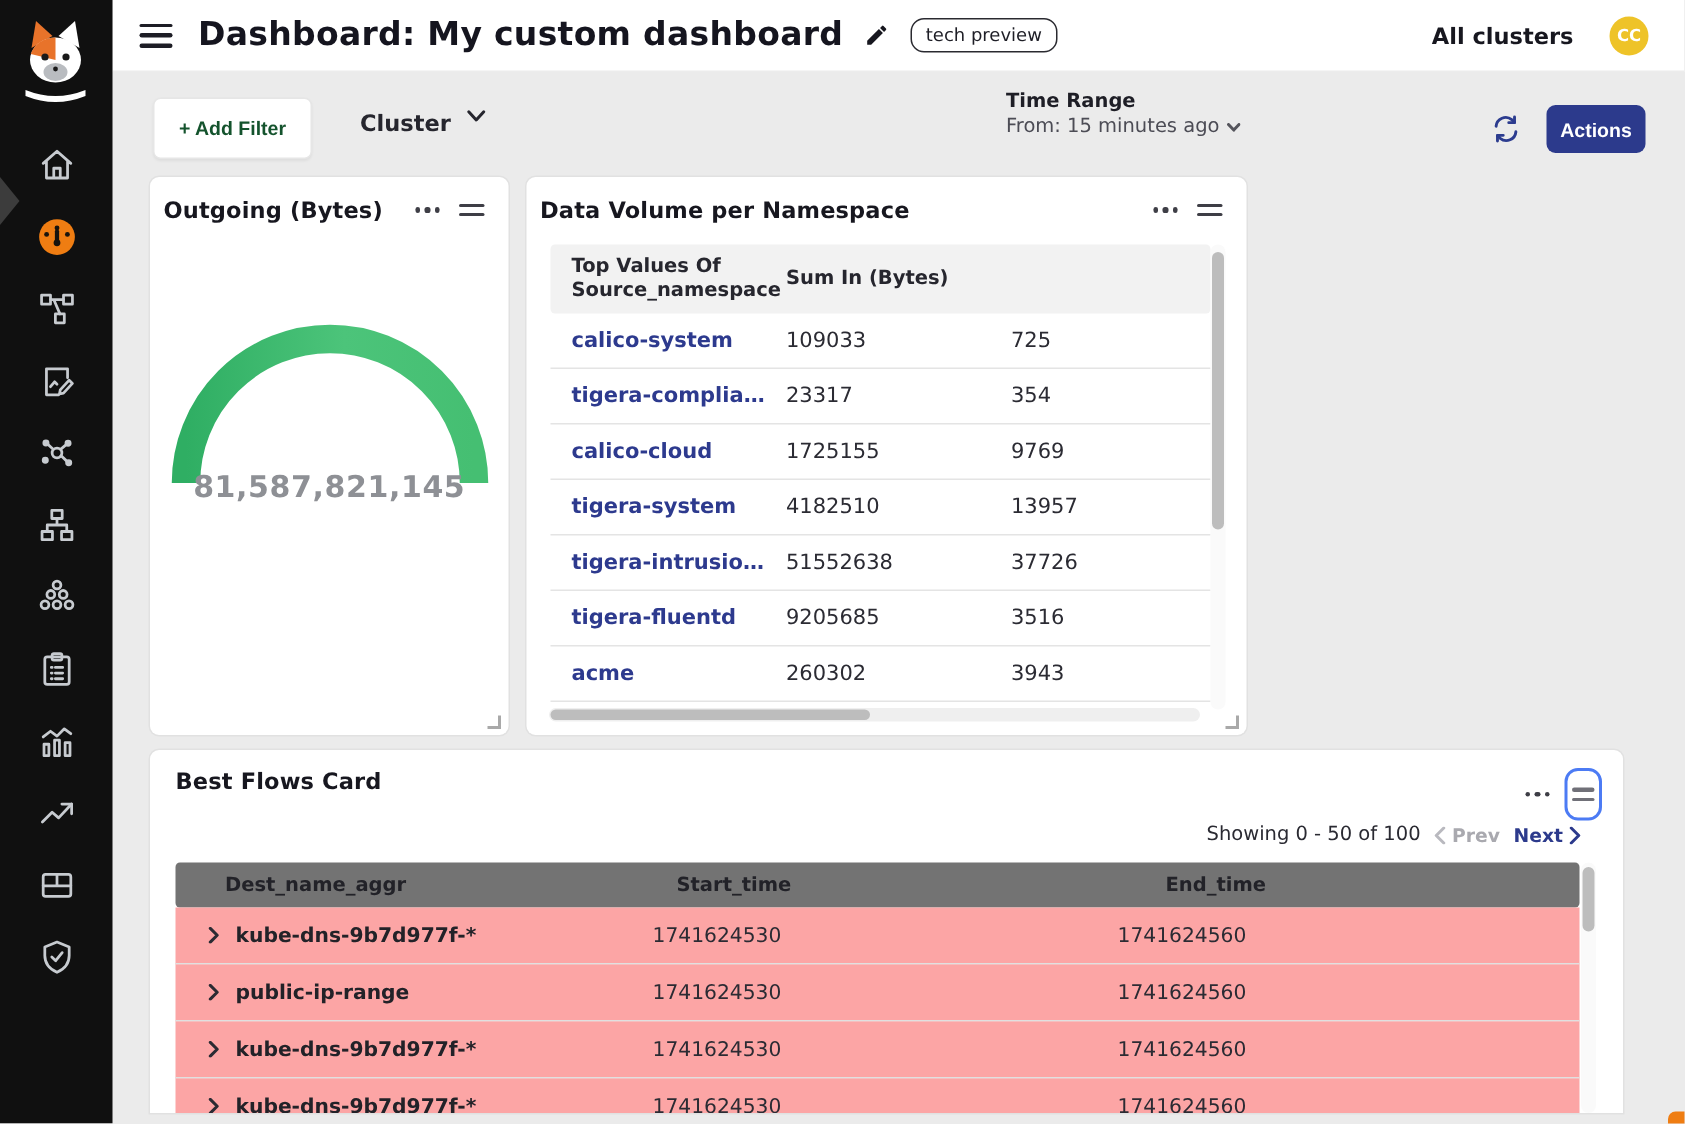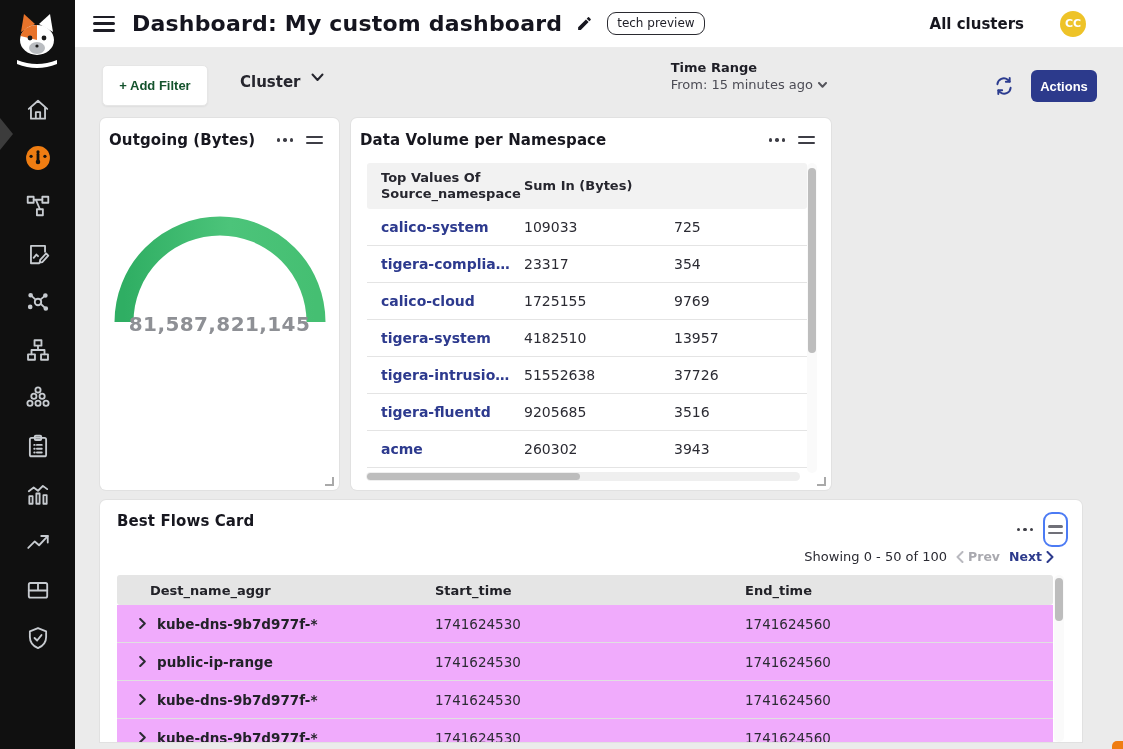--- a/index.html
+++ b/index.html
@@ -19,21 +19,21 @@
 
   
   .topbar { position:absolute; left:75px; top:0; width:1048px; height:48px; background:#ffffff;
     display:flex; align-items:center; border-bottom:1px solid #ececec; z-index:10; }
   .hamburger { margin-left:18px; width:22px; height:16px; display:flex; flex-direction:column; justify-content:space-between; cursor:pointer; }
   .hamburger span { display:block; height:2.6px; background:#1d1d25; border-radius:2px; }
   .page-title { margin-left:17px; font-size:22px; font-weight:800; letter-spacing:.2px; color:#15151f;text-align:right; }
   .edit-pencil { margin-left:14px; width:17px; height:17px; cursor:pointer; }
   .badge { margin-left:14px; border:1.4px solid #2a2a30; border-radius:9px; padding:3px 9px 4px;
     font-size:12px; color:#1e1e26; white-space:nowrap; }
-  .topbar-right { margin-left:auto; display:flex; align-items:center; gap:36px; padding-right:37px; }
+  .topbar-right { margin-left:auto; display:flex; align-items:center; gap:24px; padding-right:24px; }
   .all-clusters { font-size:15px; font-weight:600; color:#17171f; cursor:pointer; }
   .avatar { width:26px; height:26px; border-radius:50%; background:#eec328; color:#fff;
     font-size:11px; font-weight:700; display:flex; align-items:center; justify-content:center; }
 
   
   .filterbar { position:absolute; left:75px; top:48px; width:1048px; height:70px; }
   .btn-add-filter { position:absolute; left:27px; top:17px; width:106px; height:41px; background:#fff;
     border:1px solid #e6e6e6; border-radius:5px; box-shadow:0 1px 2px rgba(0,0,0,.06);
     font-size:13px; font-weight:600; color:#14532d; display:flex; align-items:center; justify-content:center; cursor:pointer; }
   .cluster-dd { position:absolute; left:165px; top:25px; display:flex; align-items:flex-start; gap:10px;
@@ -80,24 +80,24 @@
     border-right:2px solid #a9a9a9; border-bottom:2px solid #a9a9a9; cursor:nwse-resize; }
 
   .card-bestflows { left:100px; top:500px; width:982px; height:242px; overflow:hidden; border-radius:6px 6px 0 0; }
   .bf-head { display:flex; align-items:flex-start; padding:12px 14px 0 17px; }
   .bf-pagination { position:absolute; right:28px; top:49px; display:flex; align-items:center; gap:9px; font-size:13px; }
   .bf-showing { color:#2a2a32; }
   .pg-prev { display:flex; align-items:center; gap:4px; color:#a9a9af; font-weight:700; font-size:12.5px; cursor:default; }
   .pg-next { display:flex; align-items:center; gap:4px; color:#2c3a8c; font-weight:700; font-size:12.5px; cursor:pointer; }
   .bf-table { position:absolute; left:17px; top:75px; width:936px; }
   .bf-row { display:grid; grid-template-columns:318px 310px 1fr; align-items:center; }
-  .bf-header { background:#e5e5e5; height:30px; border-radius:3px; }
+  .bf-header { background:#737373; height:30px; border-radius:3px;gap:16px; }
   .bf-header .bf-cell { font-size:13px; font-weight:700; color:#222228; }
   .bf-header .bf-cell:first-child { padding-left:33px; }
-  .bf-body .bf-row { height:38px; border-bottom:1px solid #e0e0e0; background:#f0abfc; }
+  .bf-body .bf-row { height:38px; border-bottom:1px solid #e0e0e0; background:#fca5a5; }
   .bf-cell { font-size:13.5px; color:#2b2b33; }
   .bf-name { display:flex; align-items:center; gap:9px; padding-left:20px; font-weight:600; color:#222228; }
   .row-chevron { width:11px; height:11px; flex:0 0 auto; cursor:pointer; }
   .bf-vscroll { right:18px; top:75px; width:10px; height:167px; }
   .bf-vscroll .thumb { top:3px; height:43px; }
 
   .chat-blob { position:absolute; left:1112px; top:741px; width:16px; height:16px; border-radius:5px; background:#ef7d12; }
 
   svg.stroke-ic { stroke:currentColor; fill:none; stroke-width:2; stroke-linecap:round; stroke-linejoin:round; }
 </style>

